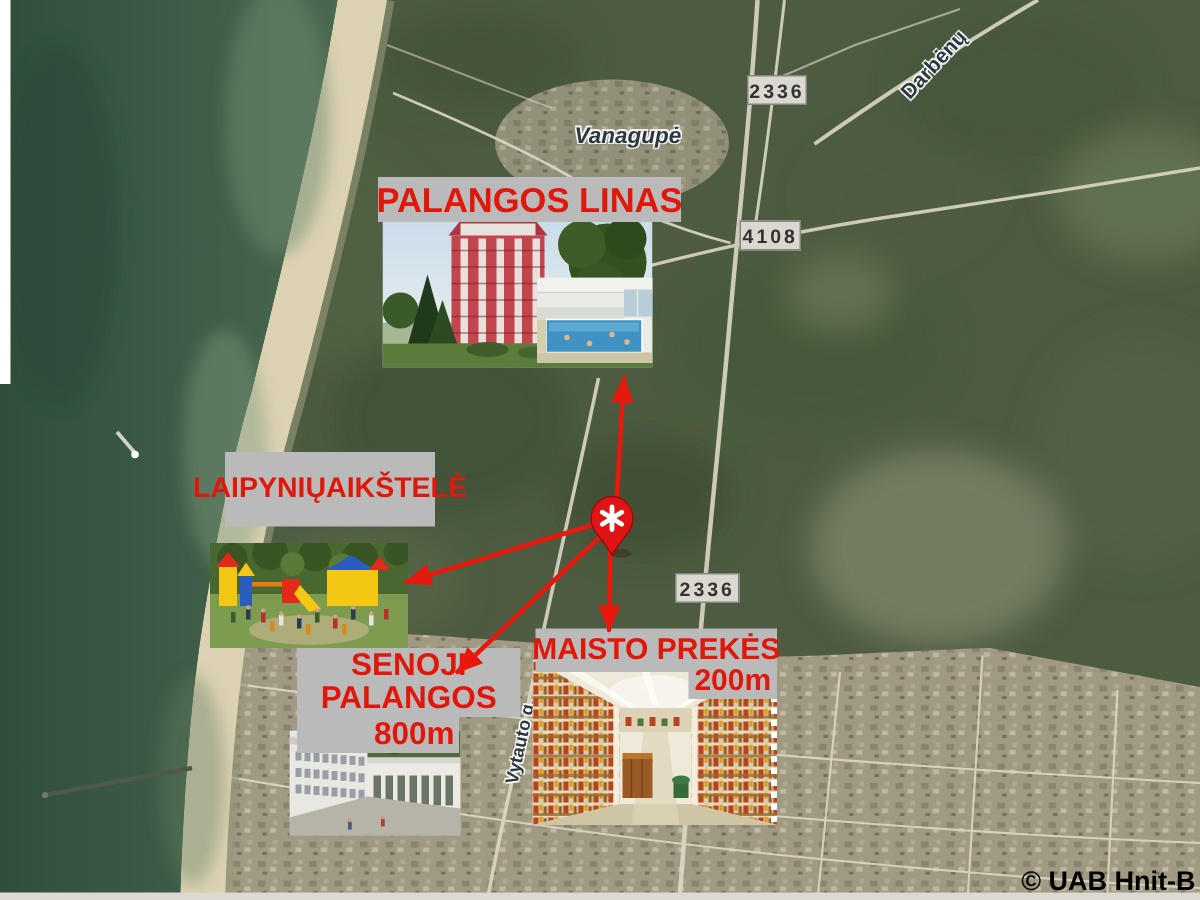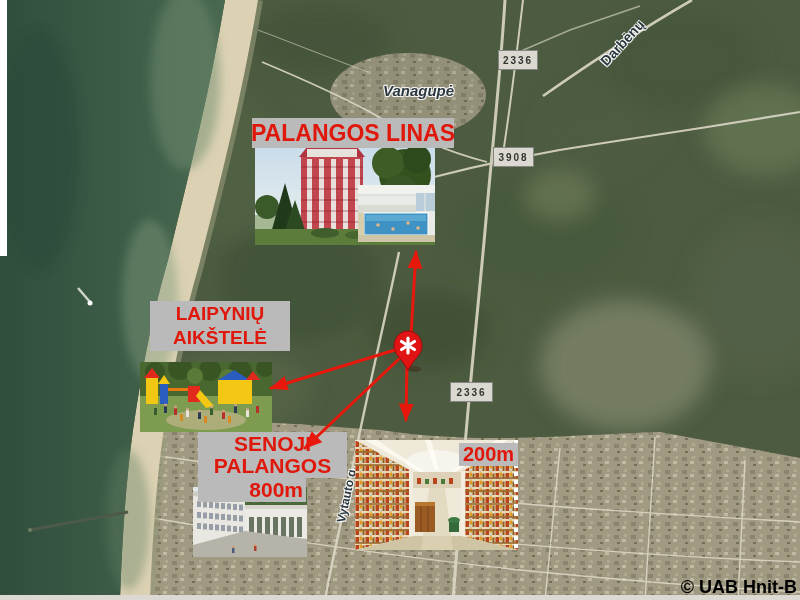--- a/index.html
+++ b/index.html
@@ -11,31 +11,31 @@
 
   
   .photo{position:absolute;z-index:10;}
 
   
   .box{position:absolute;z-index:20;background:var(--label-bg,#bababa);
        color:var(--label-text,#e0170b);font-weight:bold;display:flex;
        align-items:center;justify-content:center;white-space:nowrap;text-align:right;}
   #palangos-name{left:252px;top:118px;width:202px;height:30px;font-size:23px;}
   #palangos-dist{left:380px;top:146px;width:74px;height:28px;font-size:23px;}
-  #laipyniu-name{left:150px;top:301px;width:140px;height:50px;font-size:19px;flex-direction:column;line-height:24px;}
+  #laipyniu-name{left:150px;top:301px;width:140px;height:50px;font-size:19px;line-height:24px;}
   #laipyniu-dist{left:207px;top:351px;width:83px;height:26px;font-size:21px;}
   #gimnazija-name{left:198px;top:432px;width:149px;height:46px;font-size:21px;flex-direction:column;line-height:22px;}
   #gimnazija-dist{left:198px;top:478px;width:108px;height:24px;font-size:21px;justify-content:flex-end;padding-right:3px;}
   #maisto-name{left:357px;top:419px;width:161px;height:29px;font-size:20px;}
   #maisto-dist{left:459px;top:443px;width:59px;height:23px;font-size:20px;}
 
   
   .roadsign{position:absolute;z-index:20;background:var(--sign-bg,#dad8d0);
             border:1px solid var(--sign-border,#85857f);color:var(--sign-text,#33332f);
-            font-size:10px;font-weight:bold;letter-spacing:2px;text-align:left;
+            font-size:13px;font-weight:bold;letter-spacing:2px;text-align:left;
             display:flex;align-items:center;justify-content:center;}
   #sign-2336-top{left:498px;top:50px;width:40px;height:20px;}
   #sign-2309{left:493px;top:147px;width:41px;height:20px;}
   #sign-2336-mid{left:450px;top:382px;width:43px;height:20px;}
 
   
   .maplabel{position:absolute;z-index:6;font-weight:bold;color:var(--map-label-text,#2c3840);
             text-shadow:1px 1px 0 rgba(255,255,255,.85),-1px -1px 0 rgba(255,255,255,.85),
                         1px -1px 0 rgba(255,255,255,.85),-1px 1px 0 rgba(255,255,255,.85);
             white-space:nowrap;}
@@ -373,24 +373,25 @@
     <span>LAIPYNIŲ</span>
     <span>AIKŠTELĖ</span>
   </div>
 
   <div class="box" id="gimnazija-name">
     <span>SENOJI</span>
     <span>PALANGOS</span>
   </div>
   <div class="box" id="gimnazija-dist">800m</div>
 
+  <div class="box" id="maisto-name">MAISTO PREKĖS</div>
   <div class="box" id="maisto-dist">200m</div>
 
   <div class="roadsign" id="sign-2336-top">2336</div>
-  <div class="roadsign" id="sign-2309">3908</div>
+  <div class="roadsign" id="sign-2309">4108</div>
   <div class="roadsign" id="sign-2336-mid">2336</div>
 
   <div class="maplabel" id="label-vanagupe">Vanagupė</div>
   <div class="maplabel" id="label-darbenu">Darbėnų</div>
   <div class="maplabel" id="label-vytauto">Vytauto g.</div>
 
   <svg class="layer" id="arrow-layer" width="800" height="600">
     <defs>
       <marker id="ah" markerWidth="6.5" markerHeight="6" refX="5.5" refY="2.5" orient="auto">
         <path d="M0,0 L6,2.5 L0,5 Z" style="fill:var(--arrow,#e8180c)"></path>

